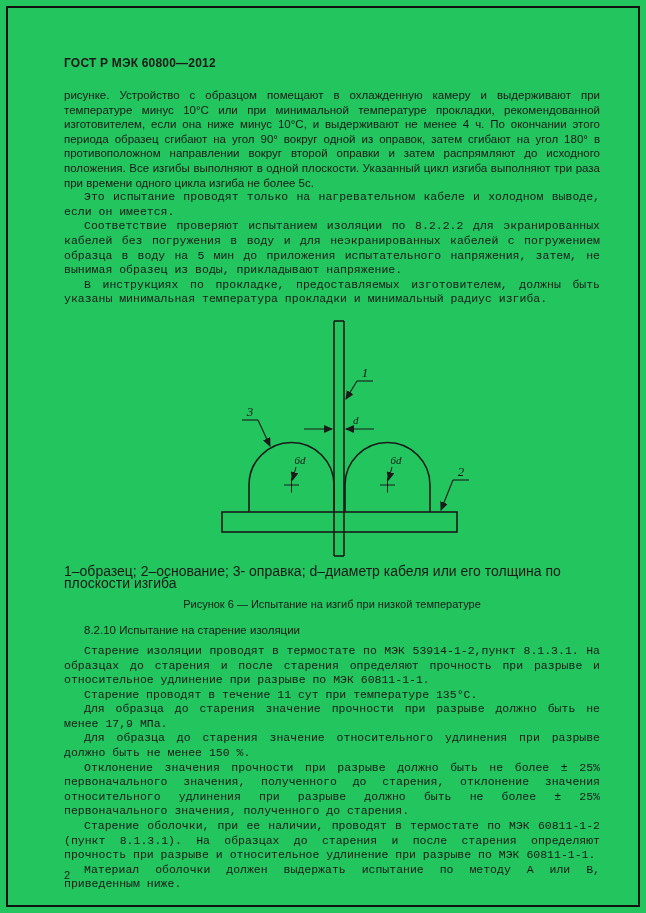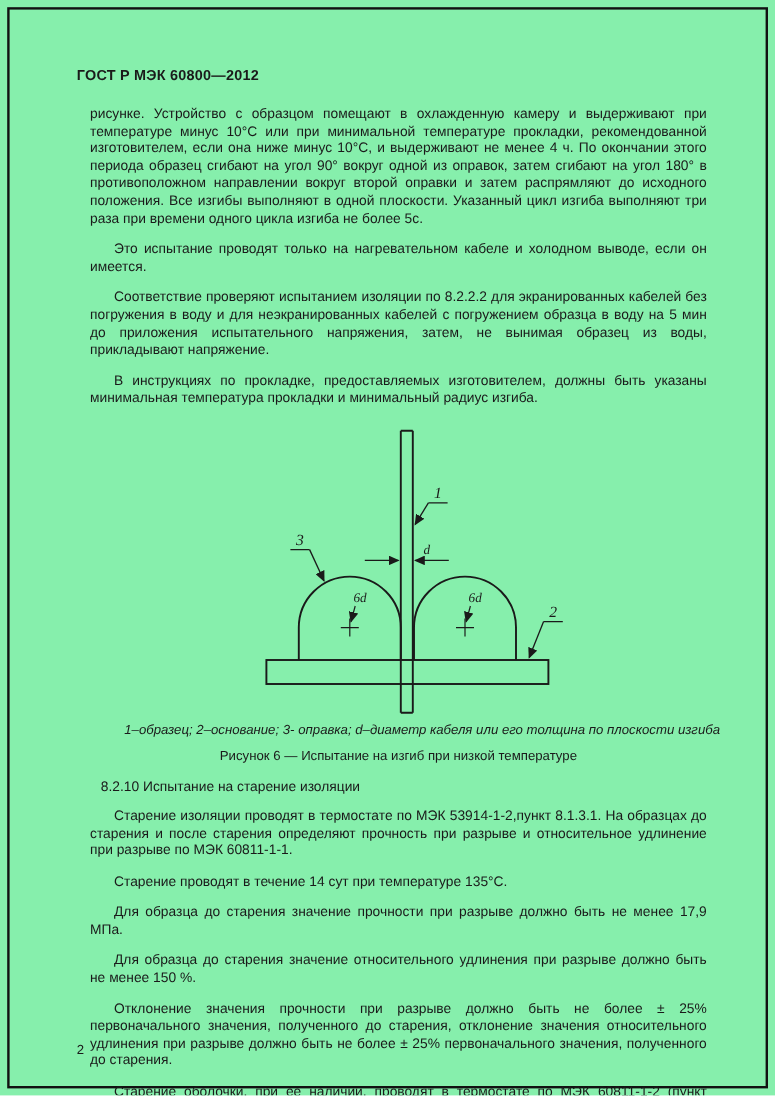--- a/index.html
+++ b/index.html
@@ -1,59 +1,58 @@
 <!DOCTYPE html>
 <html><head>
 <meta charset="utf-8">
 <style>
   html,body { margin:0; padding:0; background:#ffffff; }
   .page {
     position:relative;
     width:646px; height:913px;
-    background:#86efac;
+    background:#22c55e;
     font-family:"Liberation Sans", sans-serif;
     color:#1a1a1a;
     overflow:hidden;
   }
   .frame {
     position:absolute; inset:6px;
     border:2px solid #111;
     pointer-events:none;
   }
   .content {
     position:absolute;
     left:64px; top:56px; width:536px;
   }
   .doc-header {
     font-weight:bold;
     font-size:12px;
     margin:0 0 18px 0;
     letter-spacing:0.2px;
   }
   .p {
-    margin:11px;
+    margin:0;
     font-size:11.5px;
     line-height:14.6px;
     text-align:justify;
   }
-  .ind { text-indent:20px; }
+  .ind { text-indent:20px;font-family:Liberation Mono, monospace; }
   .h {
     font-weight:normal;
     font-size:11.5px;
     margin:14px 0 8px 0;
     text-indent:20px;
   }
   .figure-block { margin-top:6px; }
   .figure-block svg { display:block; margin:0 auto; }
   .fig-legend {
-    text-align:right;
-    font-size:11px;
+    text-align:left;
+    font-size:14px;
     margin:2px 0 0 0;
     line-height:12px;
-    font-style:italic;
   }
   .fig-title {
     text-align:center;
     font-size:11px;
     margin:9px 0 0 0;
   }
   .page-number {
     position:absolute;
     left:64px; bottom:32px;
     font-size:11px;
@@ -141,21 +140,21 @@
           <line x1="271" y1="167" x2="259" y2="197" stroke="#1a1a1a" stroke-width="1.1" marker-end="url(#arr)"></line>
         </g>
       </svg>
 
       <p class="fig-legend">1–образец; 2–основание; 3- оправка; d–диаметр кабеля или его толщина по плоскости изгиба</p>
       <p class="fig-title">Рисунок 6 — Испытание на изгиб при низкой температуре</p>
     </div>
 
     <div class="h">8.2.10 Испытание на старение изоляции</div>
     <p class="p ind">Старение изоляции проводят в термостате по МЭК 53914-1-2,пункт 8.1.3.1. На образцах до старения и после старения определяют прочность при разрыве и относительное удлинение при разрыве по МЭК 60811-1-1.</p>
-    <p class="p ind">Старение проводят в течение 14 сут при температуре 135°С.</p>
+    <p class="p ind">Старение проводят в течение 11 сут при температуре 135°С.</p>
     <p class="p ind">Для образца до старения значение прочности при разрыве должно быть не менее 17,9 МПа.</p>
     <p class="p ind">Для образца до старения значение относительного удлинения при разрыве должно быть не менее 150 %.</p>
     <p class="p ind">Отклонение значения прочности при разрыве должно быть не более ± 25% первоначального значения, полученного до старения, отклонение значения относительного удлинения при разрыве должно быть не более ± 25% первоначального значения, полученного до старения.</p>
 
     <p class="p ind">Старение оболочки, при ее наличии, проводят в термостате по МЭК 60811-1-2 (пункт 8.1.3.1). На образцах до старения и после старения определяют прочность при разрыве и относительное удлинение при разрыве по МЭК 60811-1-1.</p>
     <p class="p ind">Материал оболочки должен выдержать испытание по методу А или В, приведенным ниже.</p>
 
   </div>
 
   <div class="page-number">2</div>

